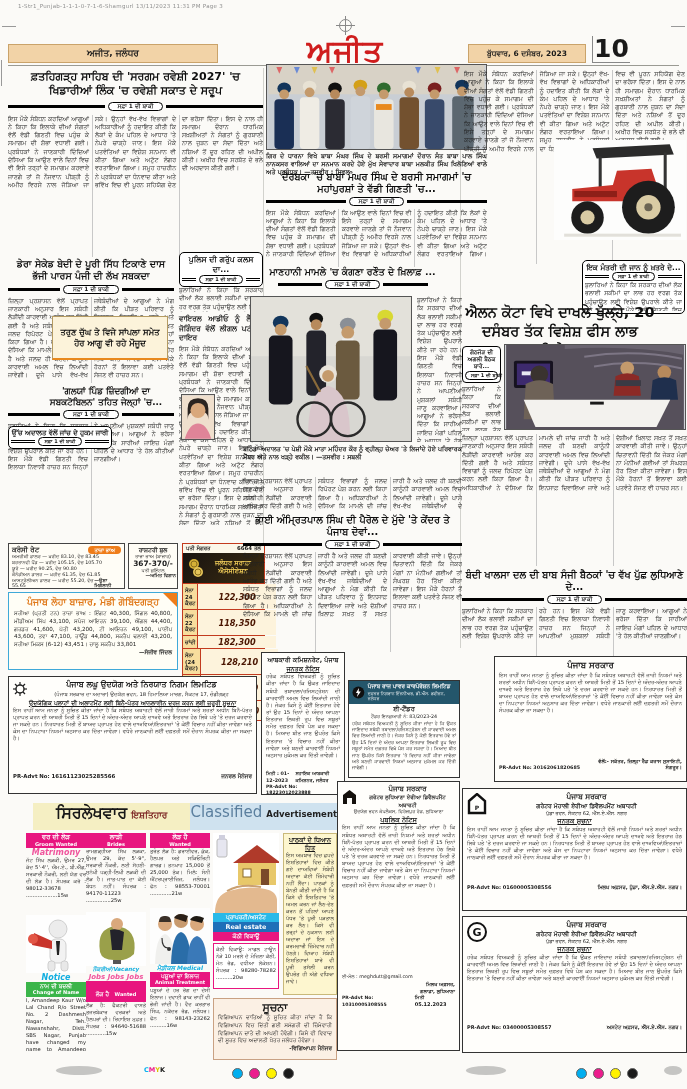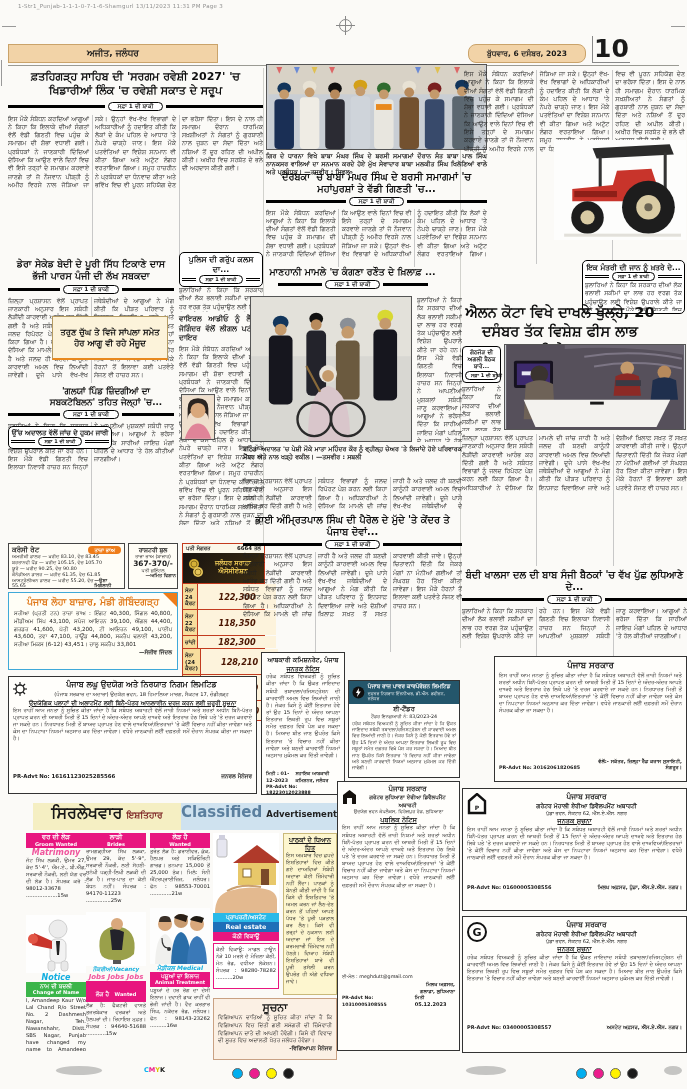--- a/index.html
+++ b/index.html
@@ -57,21 +57,22 @@
         <line x1="0" y1="9.5" x2="19" y2="9.5" stroke="#888" stroke-width="1"></line>
       </svg>
   </div>
   <div class="abs" style="left:2px;top:26px;width:14px;height:1px;background:#999;"></div>
   <div class="abs" style="left:1px;top:60px;width:1px;height:26px;background:#999;"></div>
   <div class="abs" style="right:2px;top:26px;width:14px;height:1px;background:#999;"></div>
 
   <div class="abs band" style="left:8px;top:44px;width:210px;height:19px;">
     <span style="font-size:9px;font-weight:bold;">ਅਜੀਤ, ਜਲੰਧਰ</span>
   </div>
-  <div class="abs band" style="left:468px;top:44px;width:118px;height:19px;border-radius:8px;">
+  <div class="abs mast-title" style="left:255px;top:36px;width:180px;">ਅਜੀਤ</div>
+  <div class="abs band" style="left:468px;top:44px;width:118px;height:19px;">
     <span style="font-size:7.5px;font-weight:bold;">ਬੁੱਧਵਾਰ, 6 ਦਸੰਬਰ, 2023</span>
   </div>
   <div class="abs pagenum" style="left:592px;top:36px;">10</div>
   <div class="abs" style="left:8px;top:65px;width:671px;height:1px;background:#9a9a93;"></div>
 
   <div class="abs vline" style="left:263px;top:68px;height:580px;"></div>
   <div class="abs vline" style="left:460px;top:68px;height:580px;"></div>
 
   <div class="abs" style="left:8px;top:70px;width:255px;">
     <div class="hl hl-lg">ਫ਼ਤਹਿਗੜ੍ਹ ਸਾਹਿਬ ਦੀ 'ਸਰਗਮ ਰਵੇਸ਼ੀ 2027' 'ਚ ਖਿਡਾਰੀਆਂ ਲਿੰਕ 'ਚ ਰਵੇਸ਼ੀ ਸਕਾਤ ਦੇ ਸਰੂਪ</div>
@@ -519,21 +520,21 @@
       <span style="font-size:5.2px;text-align:right;"><span>ਅਸਟੇਟ ਅਫ਼ਸਰ,</span> <span>ਐੱਸ.ਏ.ਐੱਸ. ਨਗਰ।</span></span>
     </div>
   </div>
 
   <div class="abs" style="left:33px;top:803px;width:304px;height:27px;display:flex;">
     <div style="flex:1.1;background:#f5efc3;display:flex;align-items:baseline;justify-content:center;gap:4px;">
       <span style="font-size:16px;font-weight:bold;color:#171717;">ਸਿਰਲੇਖਵਾਰ</span>
       <span style="font-size:9px;font-weight:bold;color:#7a2020;">ਇਸ਼ਤਿਹਾਰ</span>
     </div>
     <div style="flex:1;background:#cfe2ef;display:flex;align-items:baseline;justify-content:center;gap:4px;">
-      <span style="font-size:15px;font-weight:bold;color:#5b7f9e;">Classified</span>
+      <span style="font-size:15px;font-weight:normal;color:#5b7f9e;">Classified</span>
       <span style="font-size:8.5px;font-weight:bold;color:#222;">Advertisement</span>
     </div>
   </div>
 
   <div class="abs" style="left:26px;top:833px;width:60px;">
     <div class="cl-magenta">
       <div style="font-size:6.6px;">ਵਰ ਦੀ ਲੋੜ</div>
       <div style="font-size:5px;">Groom Wanted</div>
     </div>
     <div class="script-pink">Matrimony</div>

